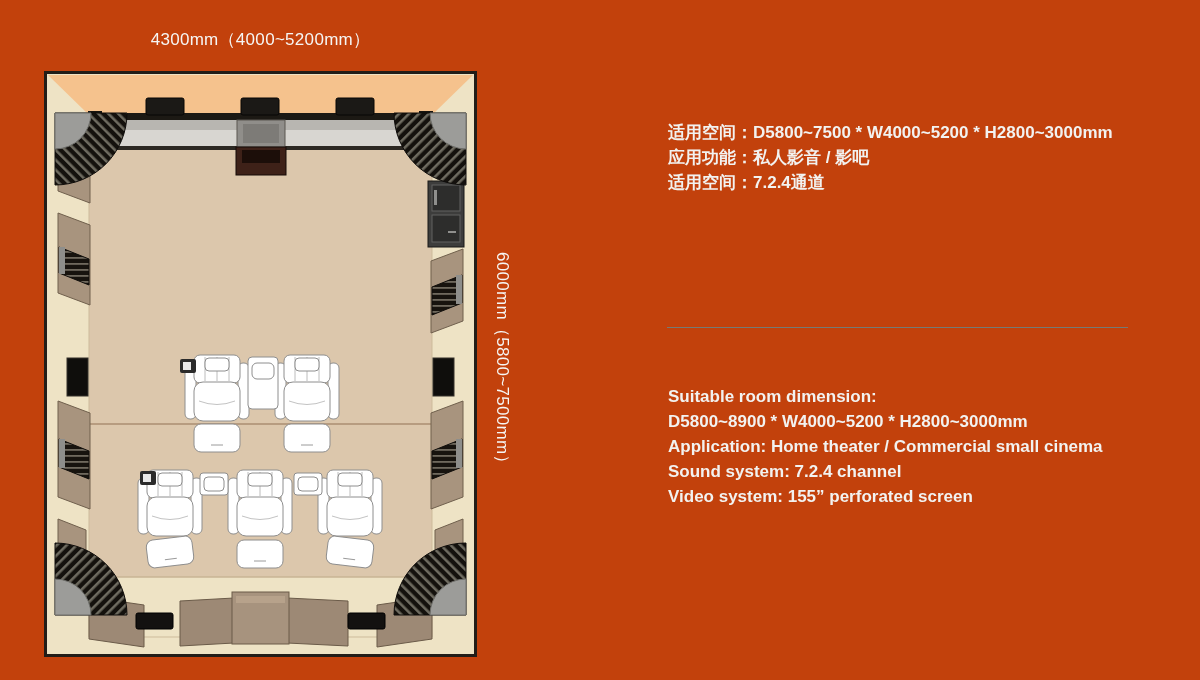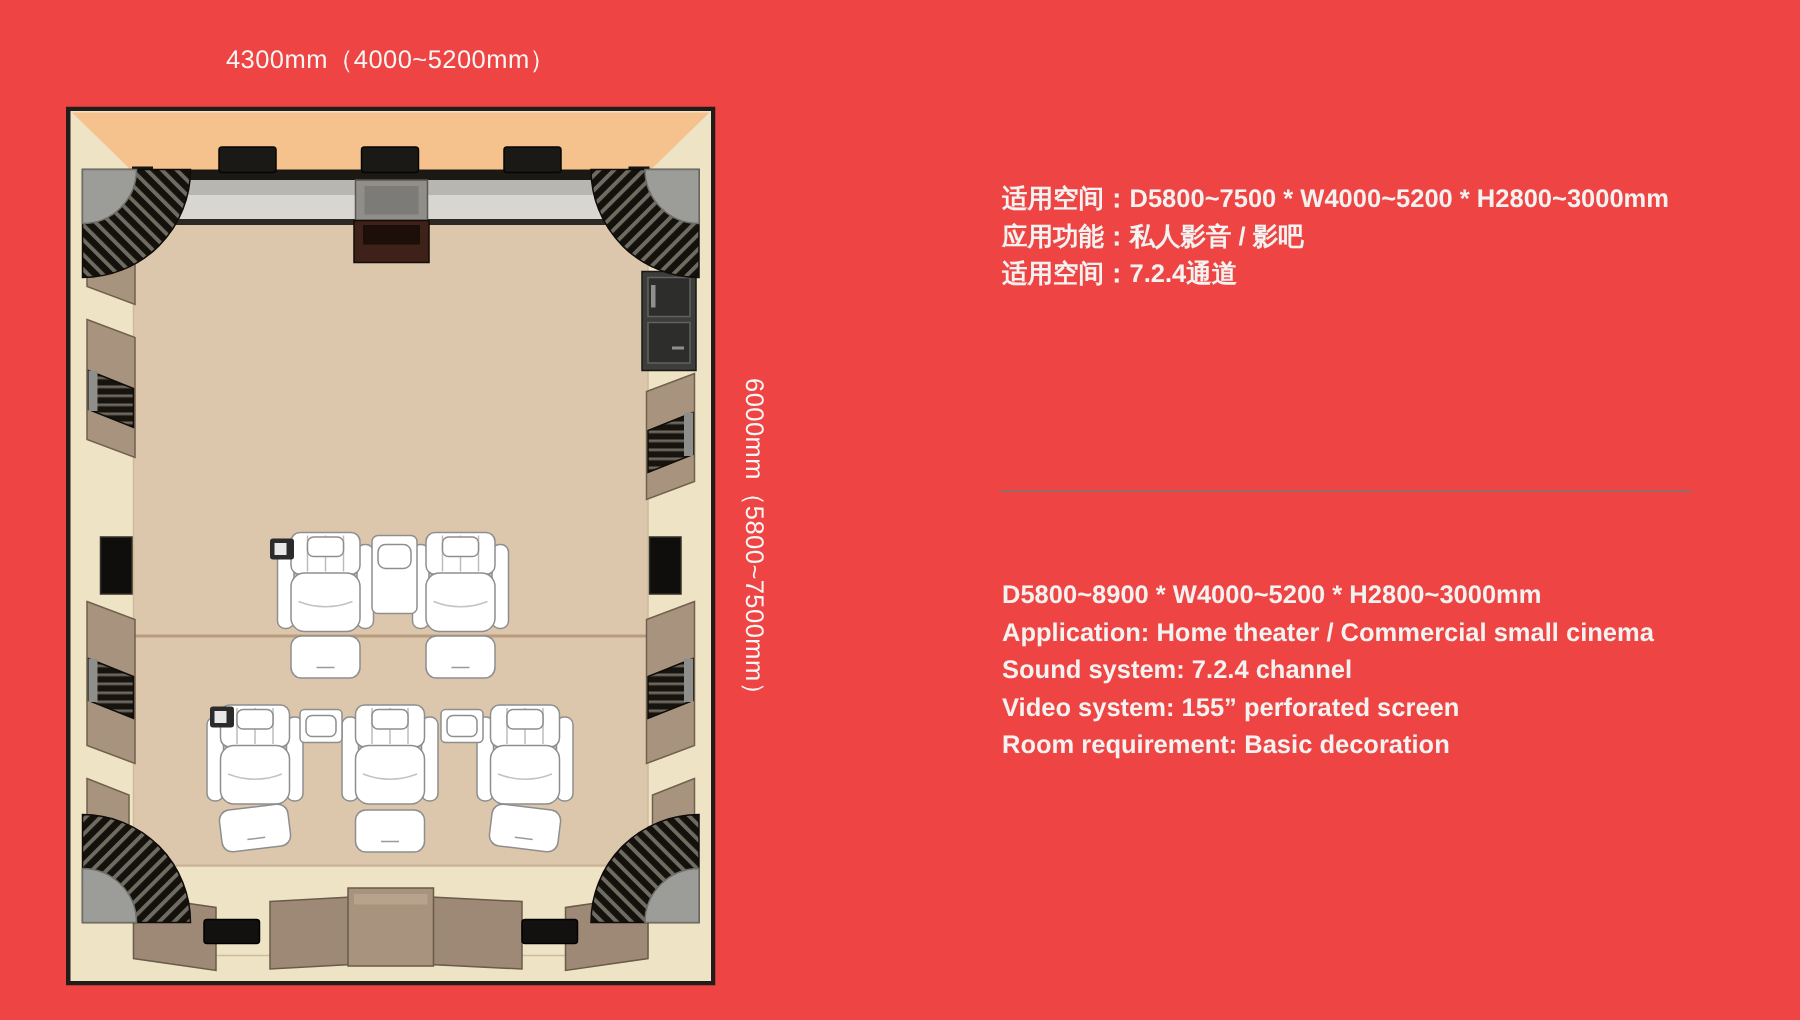--- a/index.html
+++ b/index.html
@@ -1,17 +1,17 @@
 <!DOCTYPE html>
 <html><head>
 <meta charset="utf-8">
 <style>
   html,body{margin:0;padding:0;background:#151211;overflow:hidden;}
   .stage{
-    position:relative;width:1200px;height:680px;background:#ef4444;
+    position:relative;width:1200px;height:680px;background:#c2410c;
     font-family:"Liberation Sans","DejaVu Sans",sans-serif;color:#f4f4f2;
   }
   .dim-label{
     position:absolute;font-size:17px;color:#f6f6f4;letter-spacing:.3px;white-space:nowrap;
   }
   .dim-top{left:44px;top:28px;width:433px;text-align:center;}
   .dim-side{left:514px;top:252px;transform:rotate(90deg);transform-origin:0 0;}
   .plan-wrap{position:absolute;left:44px;top:71px;width:433px;height:586px;}
   .specs{position:absolute;left:668px;font-size:17px;line-height:25px;color:#f2f2f0;font-weight:bold;}
   .specs-cn{top:120px;}
@@ -194,20 +194,20 @@
 
   <div class="specs specs-cn">
     <div class="spec-line">适用空间：D5800~7500 * W4000~5200 * H2800~3000mm</div>
     <div class="spec-line">应用功能：私人影音 / 影吧</div>
     <div class="spec-line">适用空间：7.2.4通道</div>
   </div>
 
   <div class="divider"></div>
 
   <div class="specs specs-en">
+    <div class="spec-line">Suitable room dimension:</div>
     <div class="spec-line">D5800~8900 * W4000~5200 * H2800~3000mm</div>
     <div class="spec-line">Application: Home theater / Commercial small cinema</div>
     <div class="spec-line">Sound system: 7.2.4 channel</div>
     <div class="spec-line">Video system: 155” perforated screen</div>
-    <div class="spec-line">Room requirement: Basic decoration</div>
   </div>
 
 </div>
 
 </body></html>

